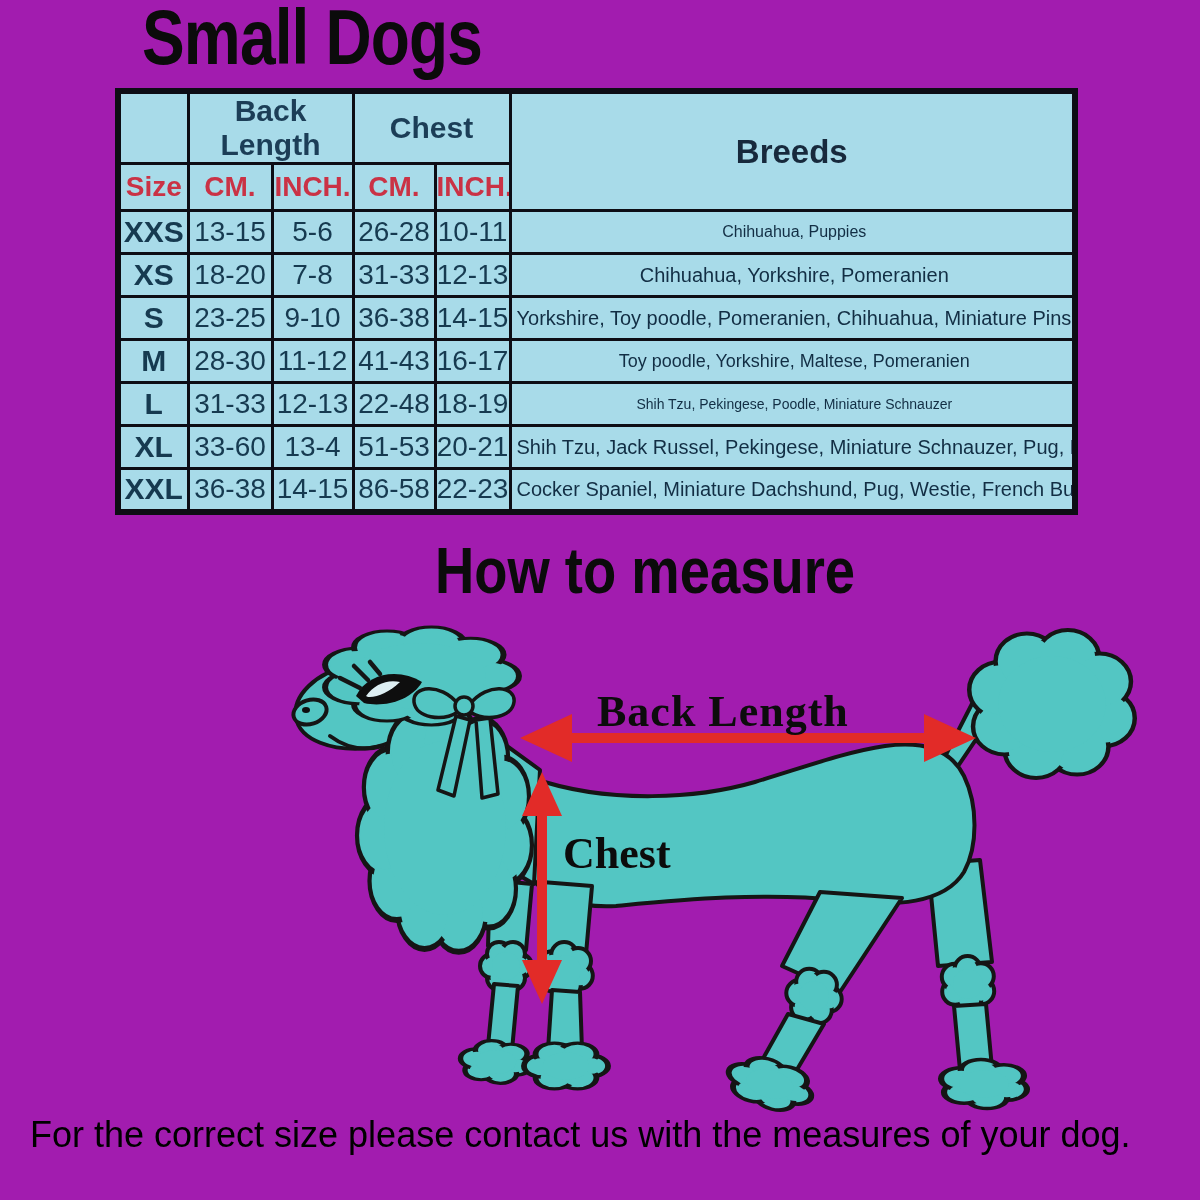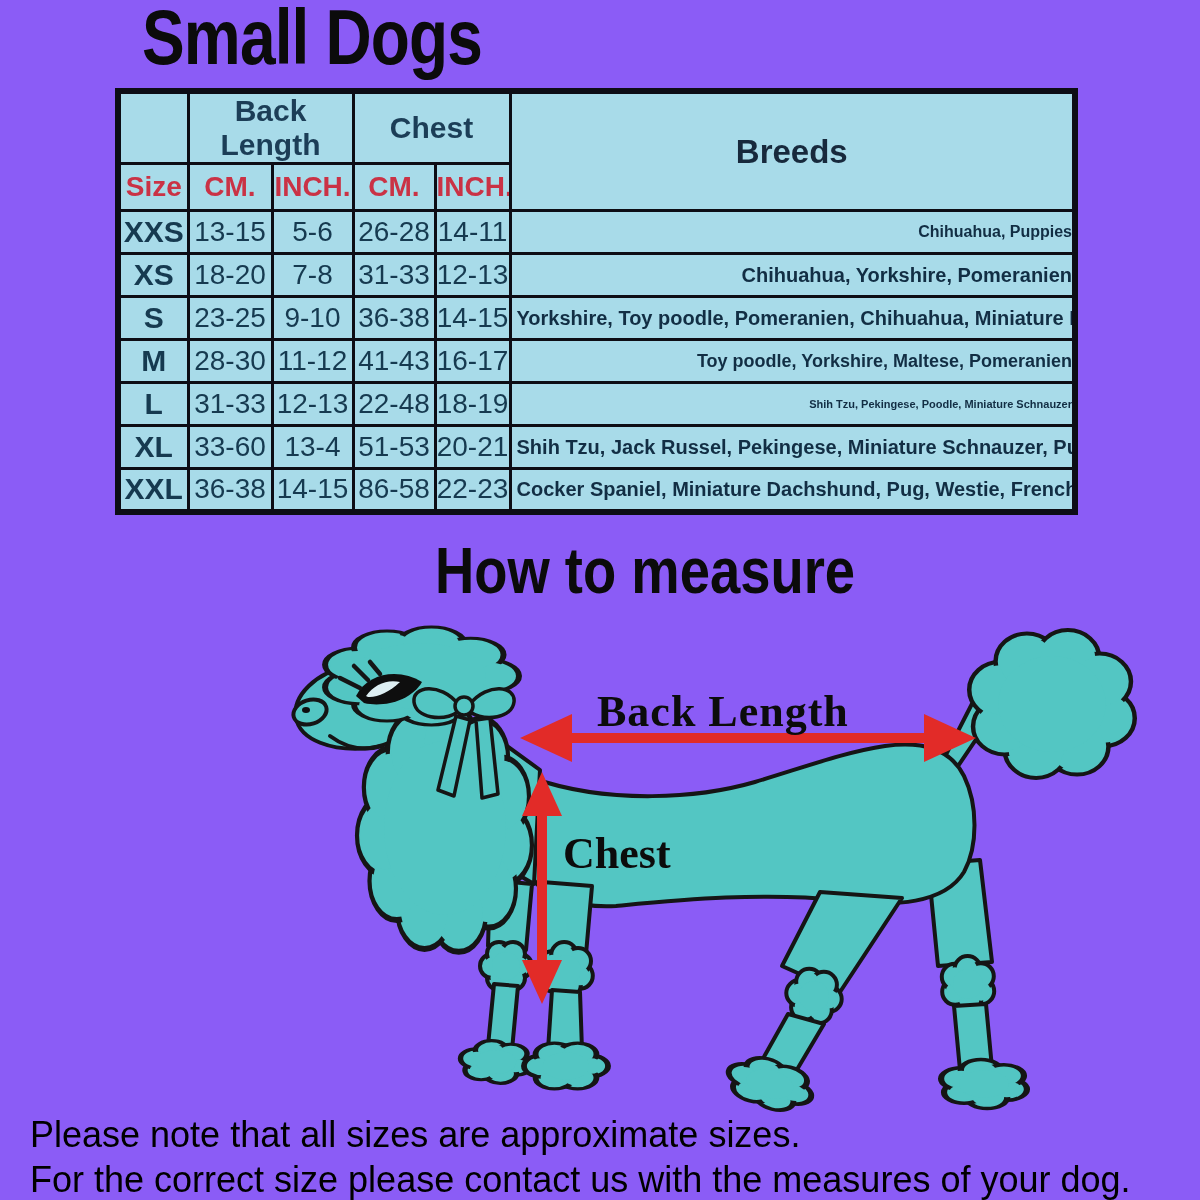--- a/index.html
+++ b/index.html
@@ -1,16 +1,16 @@
 <!DOCTYPE html>
 <html><head>
 <meta charset="utf-8">
 <style>
   html,body{margin:0;padding:0;background:#ffffff;}
-  .page{position:relative;width:1200px;height:1200px;background:#8b5cf6;overflow:hidden;
+  .page{position:relative;width:1200px;height:1200px;background:#a21caf;overflow:hidden;
         font-family:"Liberation Sans", sans-serif;}
 
   
   .main-title{position:absolute;left:142px;top:-8px;font-size:78px;font-weight:bold;color:#0b0b0b;
               transform:scaleX(0.82);transform-origin:left top;letter-spacing:-1px;white-space:nowrap;}
   .measure-title{position:absolute;left:45px;top:534px;width:1200px;text-align:center;
                  font-size:64px;font-weight:bold;color:#0b0b0b;transform:scaleX(0.85);
                  transform-origin:center top;white-space:nowrap;}
 
   
@@ -18,24 +18,24 @@
               width:957px;background:#a8dbe9;border:6px solid #0d0d15;}
   .size-table td{border:3px solid #0d0d15;text-align:center;vertical-align:middle;padding:0;overflow:hidden;}
   tr.hrow1{height:49px;}
   tr.hrow2{height:47px;}
   tr.drow{height:43px;}
   .grp-h{font-size:30px;font-weight:bold;color:#1c3e57;}
   .breeds-h{font-size:33px;font-weight:bold;color:#17293c;}
   .sub-h{font-size:28px;font-weight:bold;color:#ca3245;}
   .size-v{font-size:30px;font-weight:bold;color:#163a50;}
   .num-v{font-size:28px;font-weight:normal;color:#163a50;}
-  td.breeds{font-size:20px;font-weight:bold;color:#122e44;text-align:right;padding-left:5px;white-space:nowrap;}
+  td.breeds{font-size:20px;font-weight:normal;color:#122e44;text-align:center;padding-left:5px;white-space:nowrap;}
   tbody tr:nth-child(3) td.breeds{font-size:16px;}
   tbody tr:nth-child(6) td.breeds{font-size:18px;}
-  tbody tr:nth-child(7) td.breeds{font-size:11px;}
+  tbody tr:nth-child(7) td.breeds{font-size:14px;}
 
   
   .figure{position:absolute;left:280px;top:600px;width:860px;height:510px;}
   .figure svg{overflow:visible;display:block;}
   #poodle{fill:#53c6c3;stroke:#151515;stroke-width:4;stroke-linejoin:round;stroke-linecap:round;}
   #poodle .cover{stroke:none;}
   #poodle .ink{fill:#0e0e0e;stroke:none;}
   #poodle .line{fill:none;}
 
   .arrow-label{position:absolute;font-family:"Liberation Serif", serif;font-weight:bold;
@@ -75,21 +75,21 @@
         <td class="sub-h">INCH.</td>
         <td class="sub-h">CM.</td>
         <td class="sub-h">INCH.</td>
       </tr>
 
       <tr class="drow">
         <td class="size-v">XXS</td>
         <td class="num-v">13-15</td>
         <td class="num-v">5-6</td>
         <td class="num-v">26-28</td>
-        <td class="num-v">14-11</td>
+        <td class="num-v">10-11</td>
         <td class="breeds">Chihuahua, Puppies</td>
       </tr>
       <tr class="drow">
         <td class="size-v">XS</td>
         <td class="num-v">18-20</td>
         <td class="num-v">7-8</td>
         <td class="num-v">31-33</td>
         <td class="num-v">12-13</td>
         <td class="breeds">Chihuahua, Yorkshire, Pomeranien</td>
       </tr>
@@ -381,17 +381,16 @@
         <path d="M 262,172 L 242,216 L 282,216 Z"></path>
         <path d="M 262,404 L 242,360 L 282,360 Z"></path>
       </g>
     </svg>
   </div>
 
   <div class="arrow-label back-label">Back Length</div>
   <div class="arrow-label chest-label">Chest</div>
 
   <div class="note">
-    <div>Please note that all sizes are approximate sizes.</div>
     <div>For the correct size please contact us with the measures of your dog.</div>
   </div>
 
 </div>
 
 </body></html>

